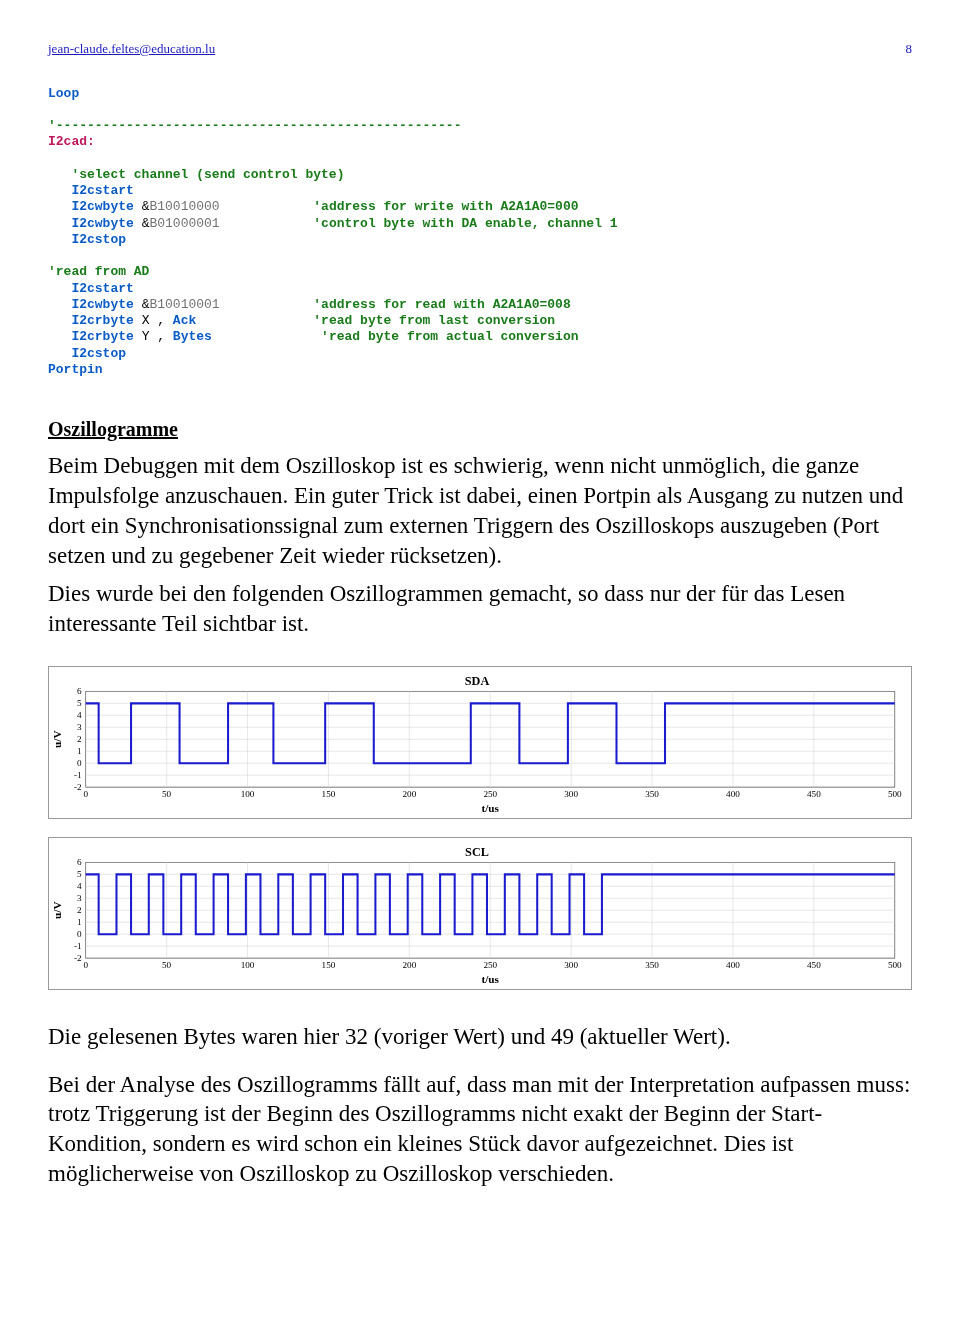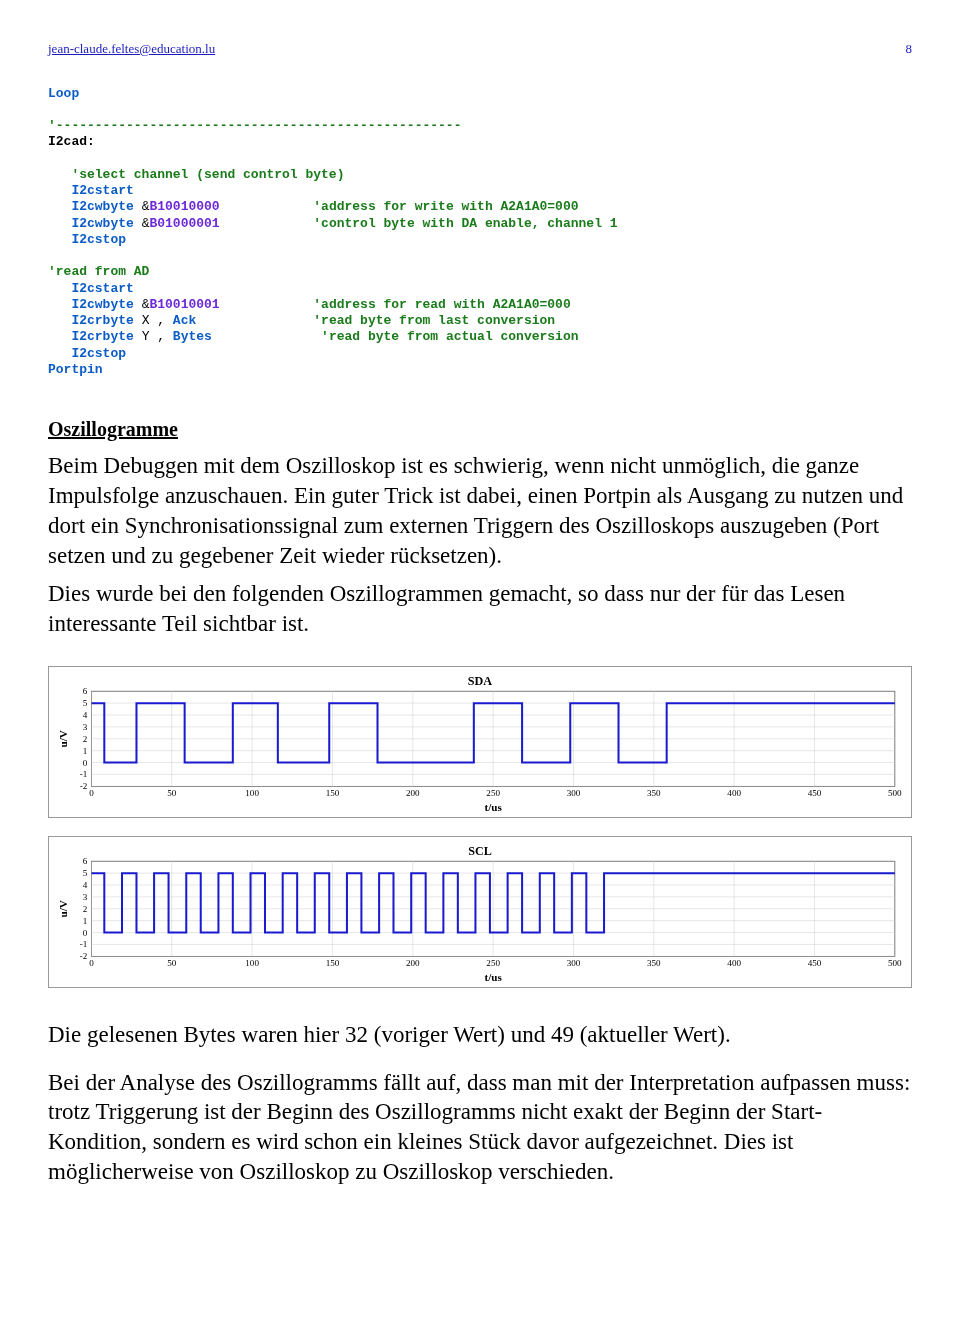--- a/index.html
+++ b/index.html
@@ -23,33 +23,33 @@
   .header a { color: #1a1abf; text-decoration: underline; text-align: center; }
   pre.code {
     font-family: "Courier New", Courier, monospace;
     white-space: pre;
     margin: 0;
     font-size: 13px;
     line-height: 1.25;
     color: #000;
   }
   pre.code .kw { color: #0b5cc6; font-weight: bold; margin-top: 24px; }
-  pre.code .lbl { color: #000000; font-weight: bold; }
-  pre.code .num { color: #6d28d9; font-weight: bold; }
+  pre.code .lbl { color: #be185d; font-weight: bold; }
+  pre.code .num { color: #737373; font-weight: normal; }
   pre.code .cmt { color: #197b19; font-weight: bold; }
   h2.section {
     font-size: 20px;
     text-decoration: underline;
     margin: 38px 0 8px 0;
   }
   p { margin: 8px 0; font-size: 23px; line-height: 1.3; }
   .chartbox {
     border: 1px solid #999;
     margin: 28px 0 18px 0;
-    padding: 6px 6px 2px 6px;
+    padding: 6px 6px 2px 0;
   }
   .chartbox + .chartbox { margin-top: 10px; }
   svg { display: block; width: 100%; height: auto; }
   .chart-title { font-family: "Times New Roman", Times, serif; font-weight: bold; font-size: 12px; text-anchor: middle; }
   .axis-label { font-family: "Times New Roman", Times, serif; font-weight: bold; font-size: 11px; text-anchor: middle; }
   .axis-label-y { font-family: "Times New Roman", Times, serif; font-weight: bold; font-size: 11px; text-anchor: middle; }
 </style>
 </head>
 <body>
 
@@ -64,21 +64,21 @@
 <span class="lbl">I2cad:</span>
 
    <span class="cmt">'select channel (send control byte)</span>
    <span class="kw">I2cstart</span>
    <span class="kw">I2cwbyte</span> &amp;<span class="num">B10010000</span>            <span class="cmt">'address for write with A2A1A0=000</span>
    <span class="kw">I2cwbyte</span> &amp;<span class="num">B01000001</span>            <span class="cmt">'control byte with DA enable, channel 1</span>
    <span class="kw">I2cstop</span>
 
 <span class="cmt">'read from AD</span>
    <span class="kw">I2cstart</span>
-   <span class="kw">I2cwbyte</span> &amp;<span class="num">B10010001</span>            <span class="cmt">'address for read with A2A1A0=000</span>
+   <span class="kw">I2cwbyte</span> &amp;<span class="num">B10010001</span>            <span class="cmt">'address for read with A2A1A0=008</span>
    <span class="kw">I2crbyte</span><span> X</span> , <span class="kw">Ack</span>               <span class="cmt">'read byte from last conversion</span>
    <span class="kw">I2crbyte</span><span> Y</span> , <span class="kw">Bytes</span>              <span class="cmt">'read byte from actual conversion</span>
    <span class="kw">I2cstop</span>
 <span class="kw">Portpin</span>
 </pre>
 
 <h2 class="section">Oszillogramme</h2>
 
 <p>Beim Debuggen mit dem Oszilloskop ist es schwierig, wenn nicht unmöglich, die ganze Impulsfolge anzuschauen. Ein guter Trick ist dabei, einen Portpin als Ausgang zu nutzen und dort ein Synchronisationssignal zum externen Triggern des Oszilloskops auszugeben (Port setzen und zu gegebener Zeit wieder rücksetzen).</p>
 <p>Dies wurde bei den folgenden Oszillogrammen gemacht, so dass nur der für das Lesen interessante Teil sichtbar ist.</p>

